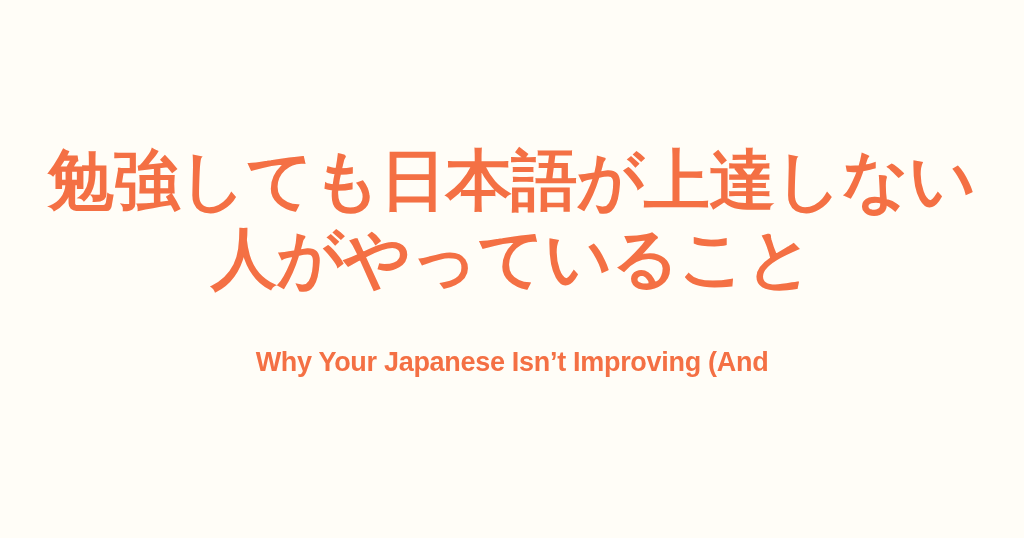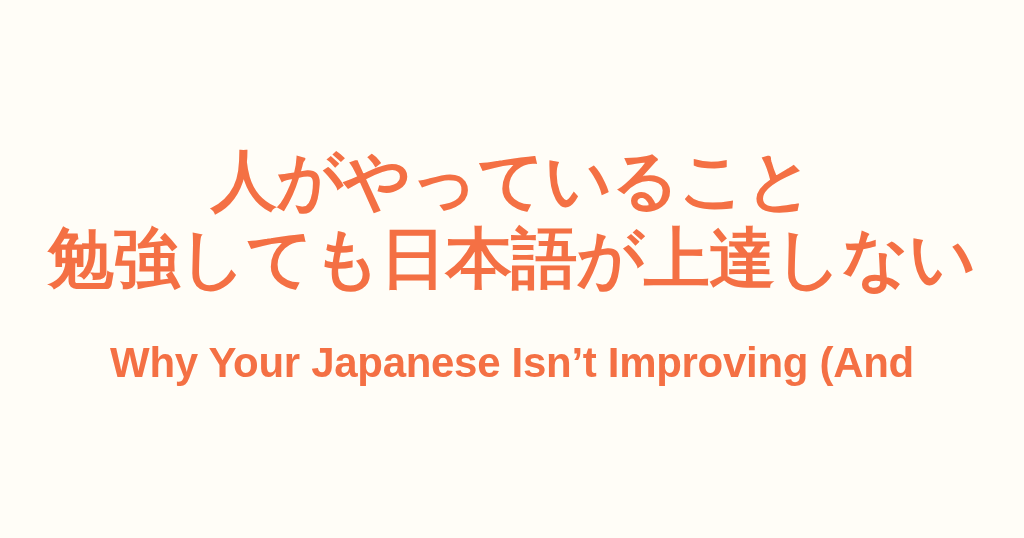--- a/index.html
+++ b/index.html
@@ -51,34 +51,34 @@
     right: 0;
     text-align: center;
     padding: 0 84px;
     box-sizing: border-box;
   }
 
   .subtitle-line {
     display: block;
     color: #f47044;
     font-weight: 700;
-    font-size: 42px;
+    font-size: 27px;
     line-height: 55px;
     letter-spacing: -0.3px;
     white-space: nowrap;
     font-family: "Liberation Sans", "DejaVu Sans", sans-serif;
   }
 </style>
 </head>
 <body>
 
 <div class="banner">
 
   <div class="title-block">
+    <span class="title-line">勉強しても日本語が上達しない</span>
     <span class="title-line">人がやっていること</span>
-    <span class="title-line">勉強しても日本語が上達しない</span>
   </div>
 
   <div class="subtitle-block">
     <span class="subtitle-line">Why Your Japanese Isn’t Improving (And</span>
   </div>
 
 </div>
 
 </body></html>

